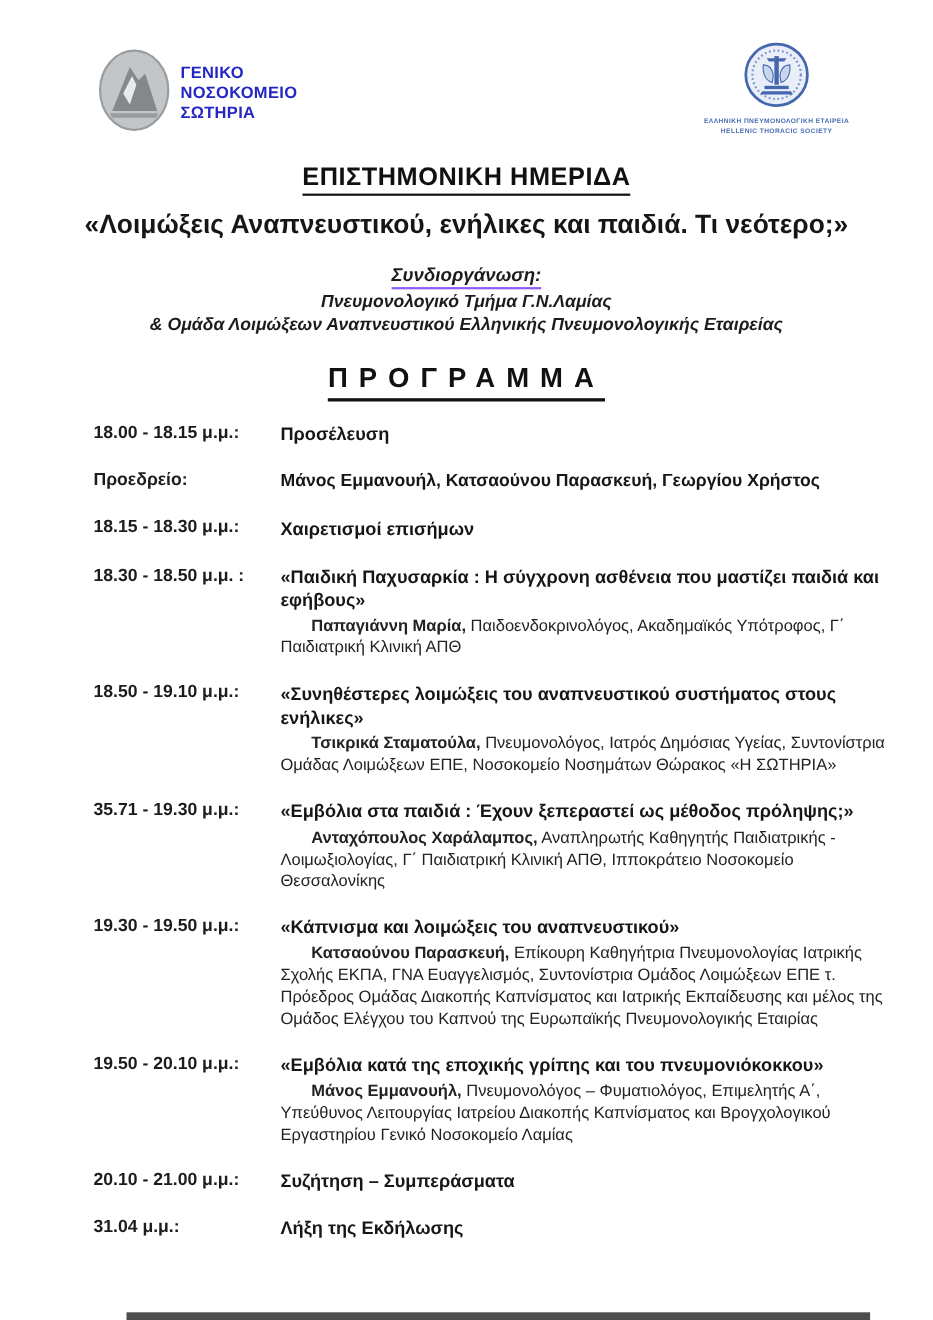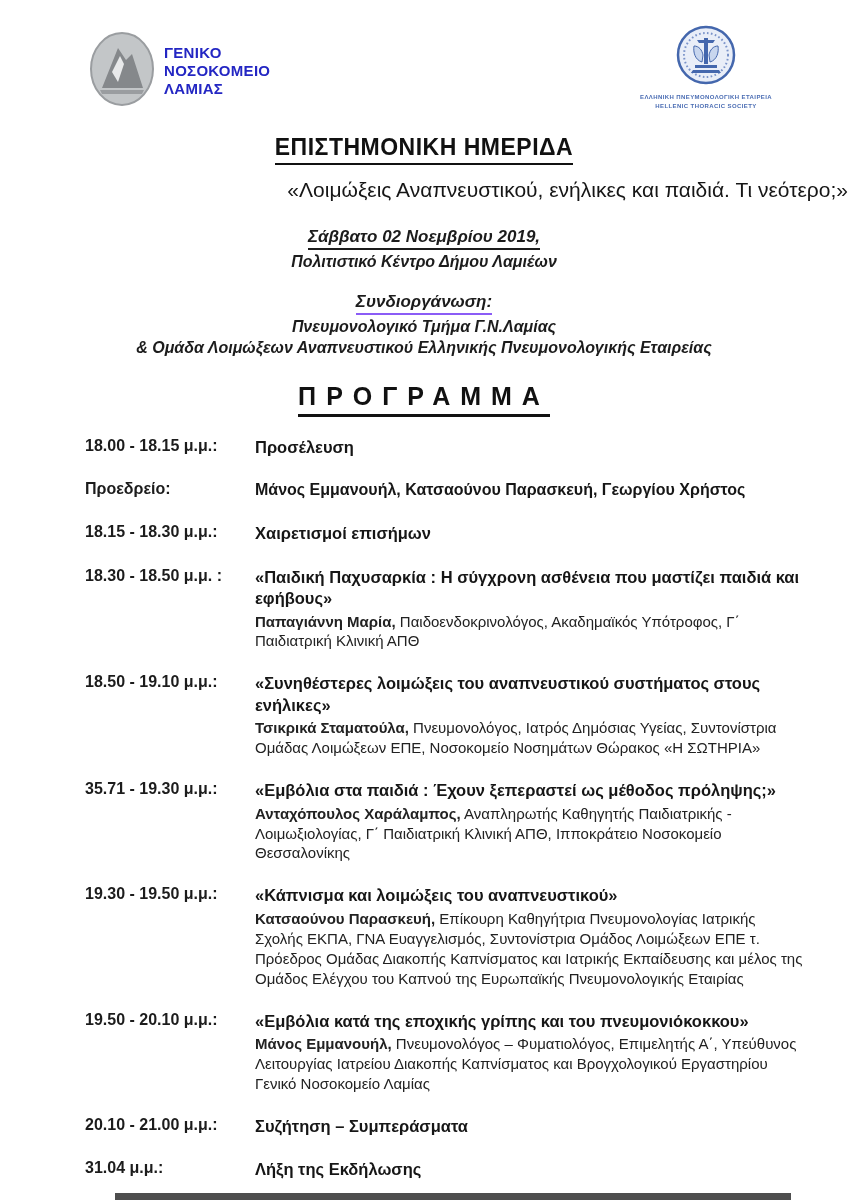--- a/index.html
+++ b/index.html
@@ -5,54 +5,54 @@
   html,body{margin:0;padding:0;background:#fff;}
   .page{
     position:relative;
     width:848px;height:1200px;
     background:#ffffff;
     font-family:"Liberation Sans", sans-serif;
     color:#1c1c1c;
     overflow:hidden;
   }
   
-  .header{position:relative;height:112px;}
+  .header{position:relative;height:112px;margin-top:13px;}
   .hospital-logo{position:absolute;left:88px;top:30px;display:flex;align-items:center;}
   .hospital-text{margin-left:8px;font-weight:bold;font-size:15px;line-height:1.2;color:#2326c3;letter-spacing:.3px;}
   .society-logo{position:absolute;left:622px;top:24px;width:168px;text-align:center;}
   .society-text{margin-top:3px;font-size:6px;line-height:1.5;color:#4a6cb3;letter-spacing:.4px;font-weight:bold;}
   
   .center{text-align:center;}
   .title-line{margin-top:22px;}
   .title-line span{
     display:inline-block;font-weight:bold;font-size:23px;color:#111;
     border-bottom:2.5px solid #111;padding-bottom:2px;letter-spacing:.5px;
   }
-  .subtitle{margin-top:13px;font-weight:normal;font-size:21px;color:#161616;text-align:right;}
+  .subtitle{margin-top:13px;font-weight:bold;font-size:24px;color:#161616;}
   .date-block{margin-top:25px;font-style:italic;font-weight:bold;}
   .date-line span{display:inline-block;font-size:17px;border-bottom:2px solid #1c1c1c;padding-bottom:1px;}
   .venue-line{font-size:16px;margin-top:3px;}
   .coorg-block{margin-top:21px;font-style:italic;font-weight:bold;}
   .coorg-label span{display:inline-block;font-size:17px;border-bottom:2px solid #8b5cf6;padding-bottom:1px;}
   .coorg-line{font-size:16px;margin-top:3px;}
   .prog-heading{margin-top:25px;margin-bottom:20px;}
   .prog-heading span{
     display:inline-block;font-weight:bold;font-size:25px;letter-spacing:10px;
     border-bottom:3px solid #111;padding-bottom:3px;color:#111;
   }
   
   .program{margin-left:85px;width:720px;}
   .prow{display:flex;margin-bottom:22px;}
   .ptime{flex:0 0 155px;width:155px;font-weight:bold;font-size:16px;white-space:nowrap;}
   .ptime .u{}
   .pbody{margin-left:15px;width:560px;}
   .ptitle{font-weight:bold;font-size:16.5px;line-height:1.3;color:#161616;}
   .chair .ptitle{font-size:16px;}
   .pdetails{font-size:15px;line-height:1.33;margin-top:2px;color:#222;}
-  .pspeaker{font-weight:bold;}
+  .pspeaker{font-weight:bold;margin-left:28px;}
   .bottom-bar{position:absolute;left:115px;bottom:0;width:676px;height:7px;background:#4e4e4e;}
 </style>
 </head>
 <body>
 
 <div class="page">
 
   <div class="header">
 
     <div class="hospital-logo">
@@ -60,21 +60,21 @@
         <svg width="68" height="78" viewBox="0 0 68 78">
           <ellipse cx="34" cy="39" rx="31" ry="36" fill="#c3c6c8" stroke="#9a9da0" stroke-width="2"></ellipse>
           <path d="M14 58 L30 18 L38 30 L44 24 L55 58 Z" fill="#85888b"></path>
           <path d="M24 42 L32 26 L36 34 L30 52 Z" fill="#e8e9ea"></path>
           <path d="M12 60 L56 60 L54 64 L14 64 Z" fill="#9a9da0"></path>
         </svg>
       </span>
       <div class="hospital-text">
         <div>ΓΕΝΙΚΟ</div>
         <div>ΝΟΣΟΚΟΜΕΙΟ</div>
-        <div>ΛΑΜΙΑΣ</div>
+        <div>ΣΩΤΗΡΙΑ</div>
       </div>
     </div>
 
     <div class="society-logo">
       <span>
         <svg width="62" height="62" viewBox="0 0 62 62">
           <circle cx="31" cy="31" r="28" fill="#e9eef8" stroke="#4467ad" stroke-width="2.5"></circle>
           <circle cx="31" cy="31" r="22" fill="none" stroke="#7a93c9" stroke-width="2" stroke-dasharray="1.6 2.4"></circle>
           <path d="M27 38 C20 36 18 28 19 22 C24 22 27 26 28 31 Z" fill="#c8d6ee" stroke="#4467ad" stroke-width="1"></path>
           <path d="M35 38 C42 36 44 28 43 22 C38 22 35 26 34 31 Z" fill="#c8d6ee" stroke="#4467ad" stroke-width="1"></path>
@@ -91,26 +91,20 @@
     </div>
 
   </div>
 
   <div class="center title-line">
     <span>ΕΠΙΣΤΗΜΟΝΙΚΗ ΗΜΕΡΙΔΑ</span>
   </div>
 
   <div class="center subtitle">«Λοιμώξεις Αναπνευστικού, ενήλικες και παιδιά. Τι νεότερο;»</div>
 
-  <div class="center date-block">
-    <div class="date-line">
-      <span>Σάββατο 02 Νοεμβρίου 2019,</span>
-    </div>
-    <div class="venue-line">Πολιτιστικό Κέντρο Δήμου Λαμιέων</div>
-  </div>
 
   <div class="center coorg-block">
     <div class="coorg-label">
       <span>Συνδιοργάνωση:</span>
     </div>
     <div class="coorg-line">Πνευμονολογικό Τμήμα Γ.Ν.Λαμίας</div>
     <div class="coorg-line">&amp; Ομάδα Λοιμώξεων Αναπνευστικού Ελληνικής Πνευμονολογικής Εταιρείας</div>
   </div>
 
   <div class="center prog-heading">

